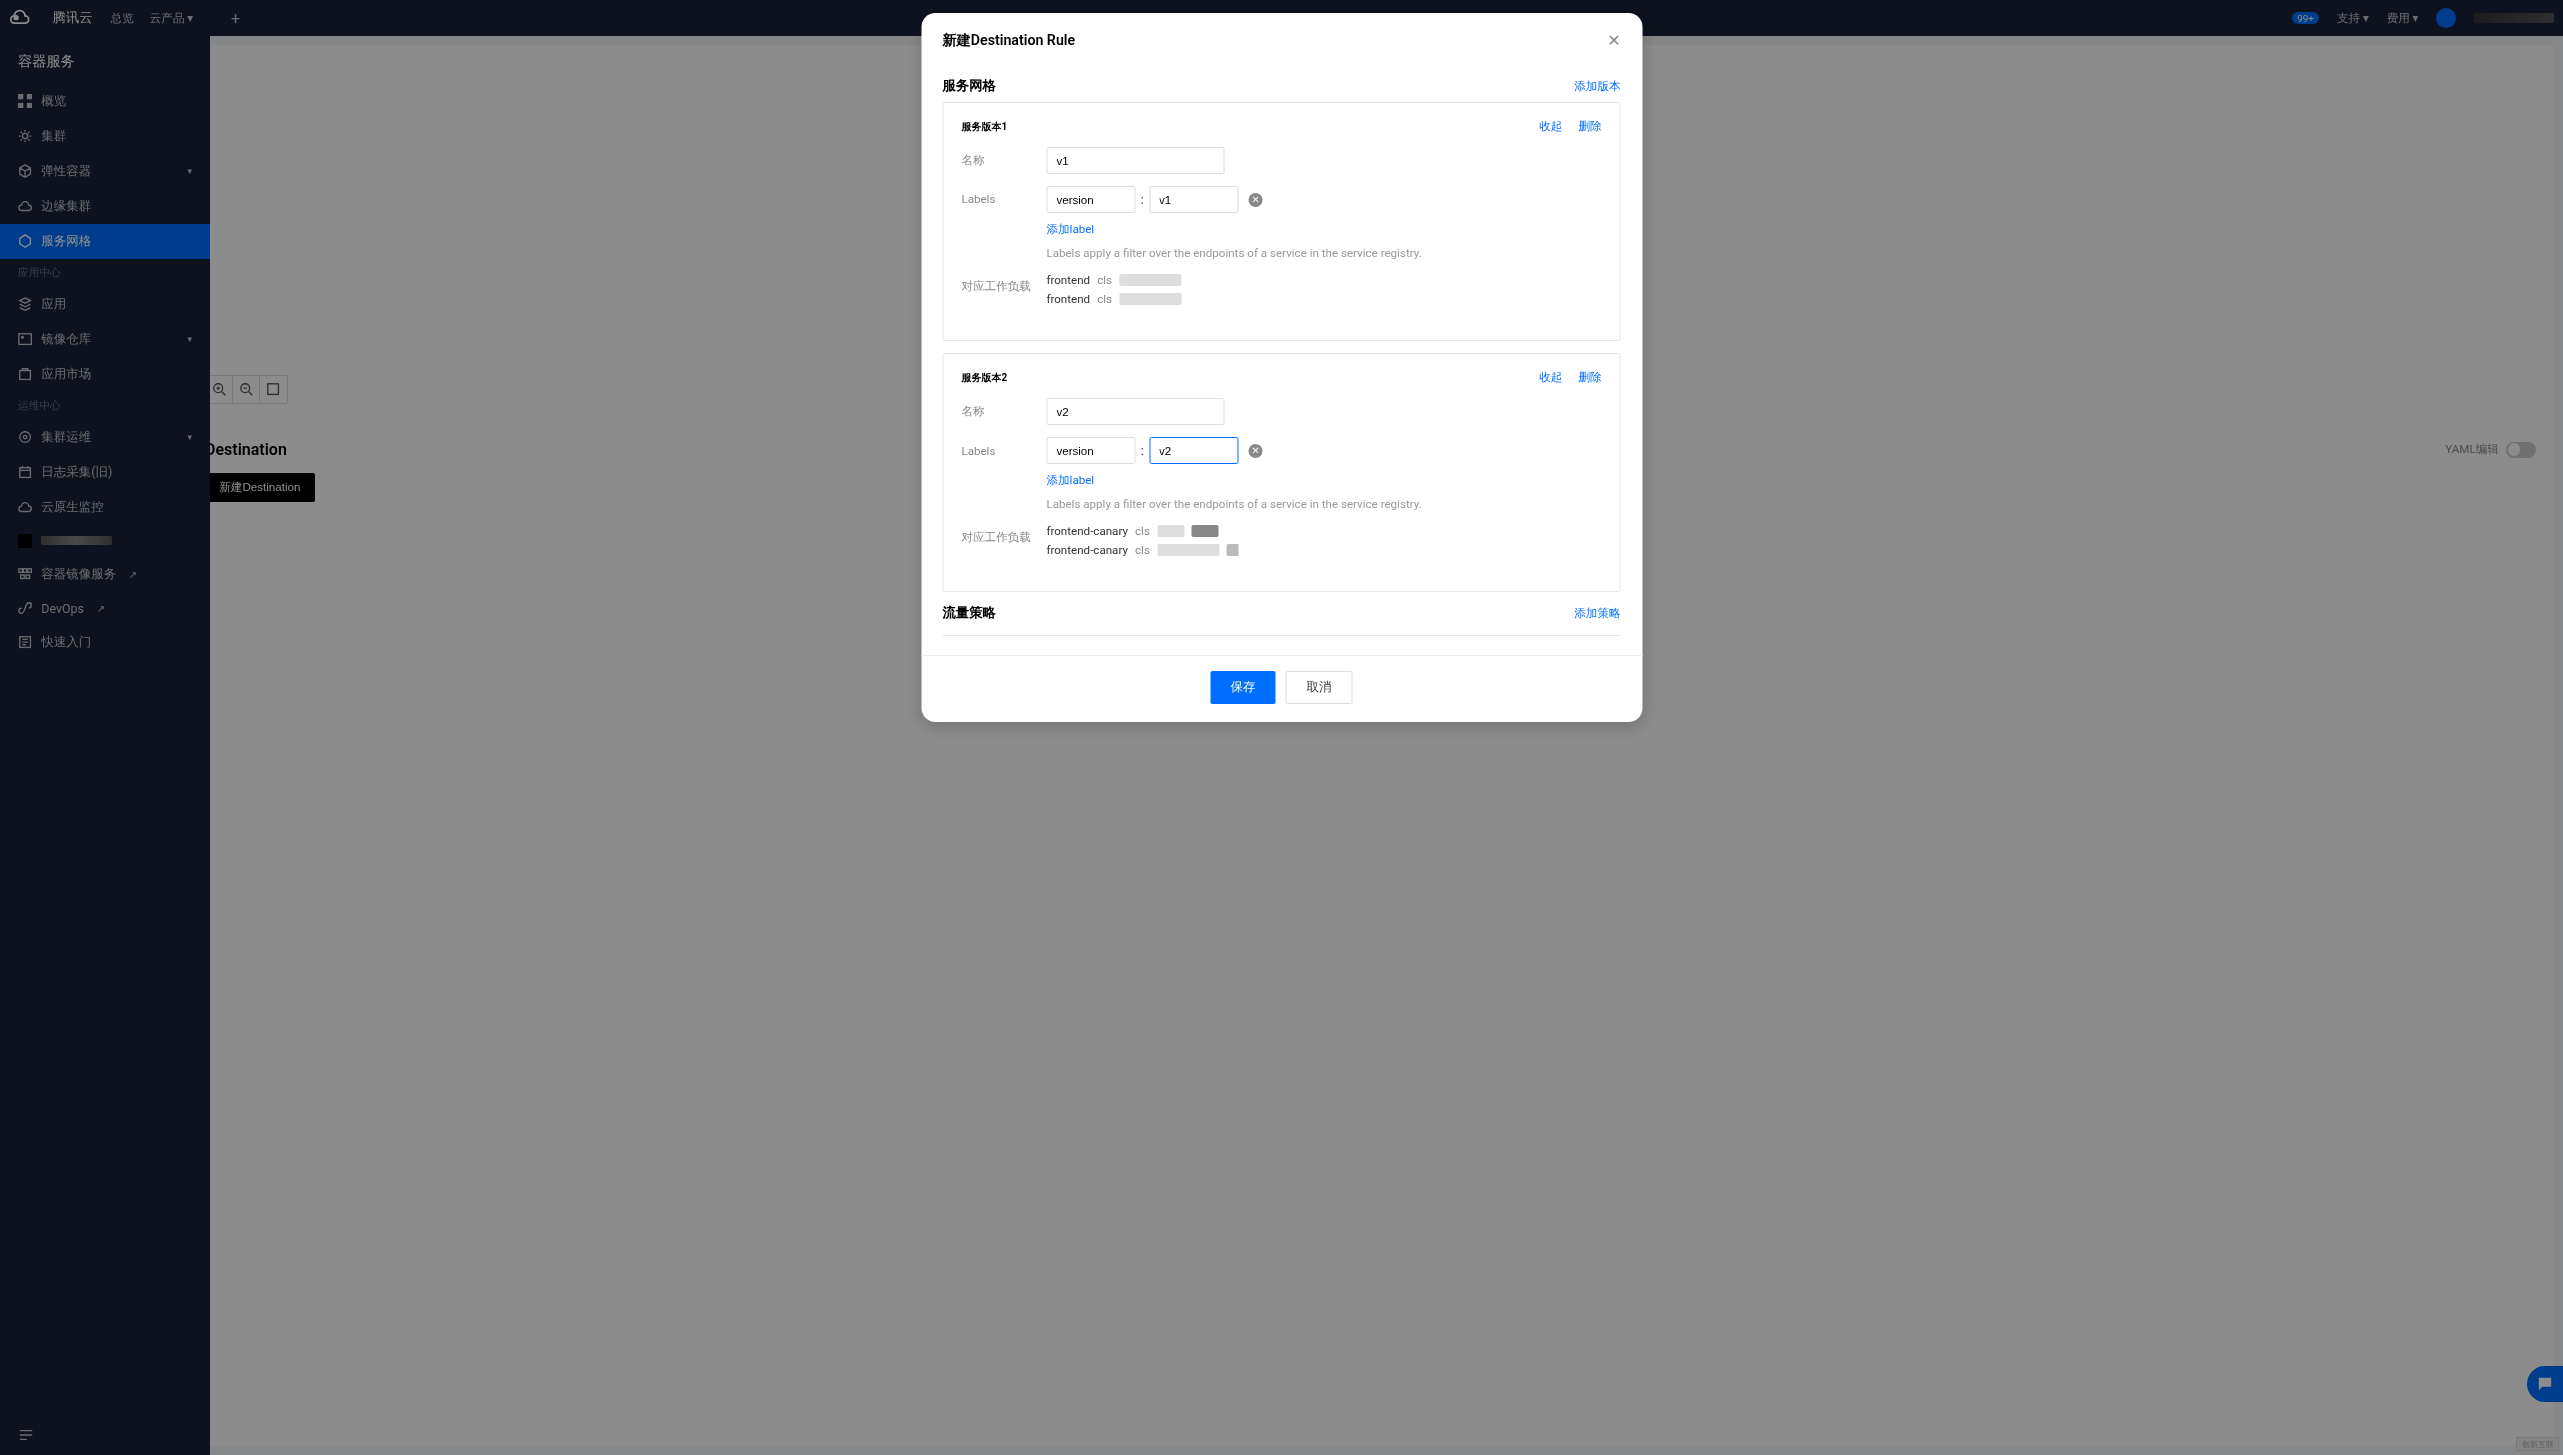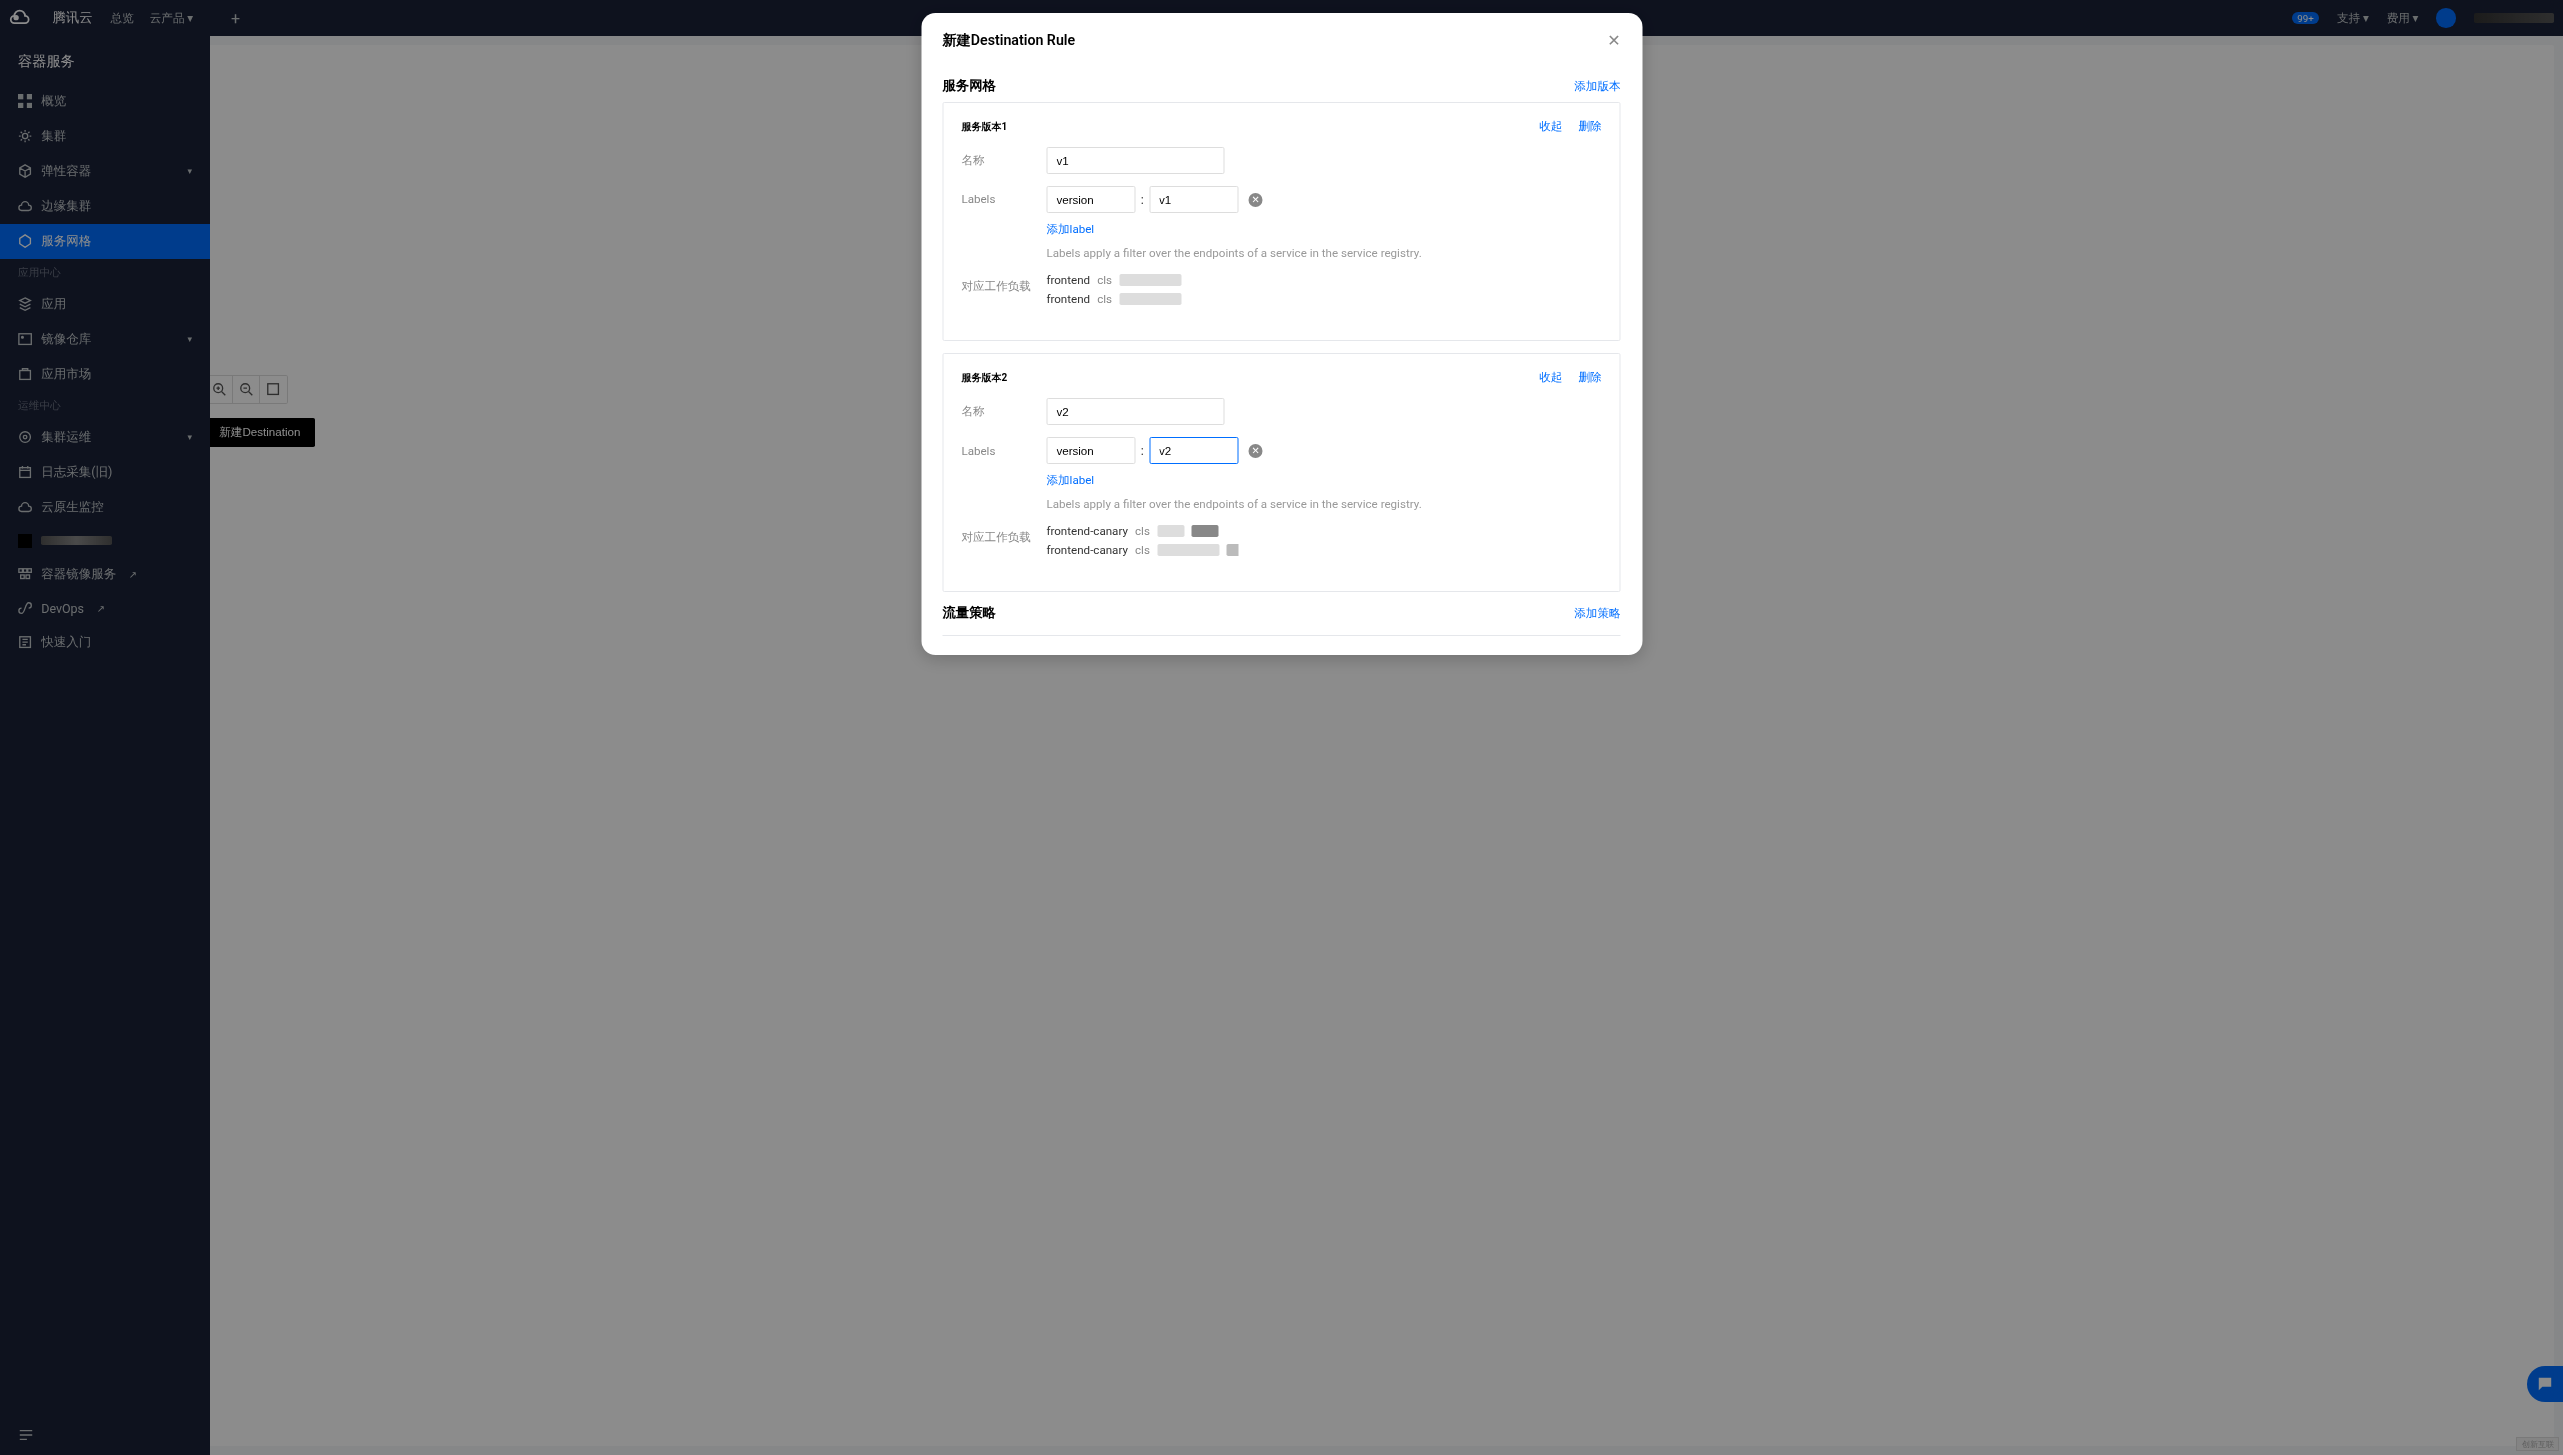--- a/index.html
+++ b/index.html
@@ -300,20 +300,27 @@
             <path d="M11 11l4 4 M5 7h4"></path>
           </svg>
         </div>
       <div class="toolbar-icon-btn">
           <svg width="14.2" height="14.2" viewBox="0 0 16 16" fill="none" stroke="#555" stroke-width="1.5">
             <rect x="2" y="2" width="12" height="12"></rect>
           </svg>
         </div>
     </div>
 
+    <div class="section-header">
+      <div class="section-title-lg">Destination</div>
+      <div class="yaml-toggle-wrap">
+        <span>YAML编辑</span>
+        <div class="toggle"></div>
+      </div>
+    </div>
 
     <button class="new-dr-btn">新建Destination</button>
 
   </div>
 </div>
 
 <div class="overlay"></div>
 
 <div class="modal">
   <div class="modal-header">
@@ -425,20 +432,24 @@
     </div>
 
     <div class="section-row">
       <span class="section-label">流量策略</span>
       <span class="link-action">添加策略</span>
     </div>
     <div class="divider"></div>
 
   </div>
 
+  <div class="modal-footer">
+    <button class="btn-primary">保存</button>
+    <button class="btn-default">取消</button>
+  </div>
 </div>
 
 <div class="float-chat">
   <svg width="16" height="16" viewBox="0 0 18 18" fill="#fff">
       <path d="M2 2h14v10H6l-4 4V2z"></path>
     </svg>
 </div>
 
 <div class="watermark">创新互联</div>
 

